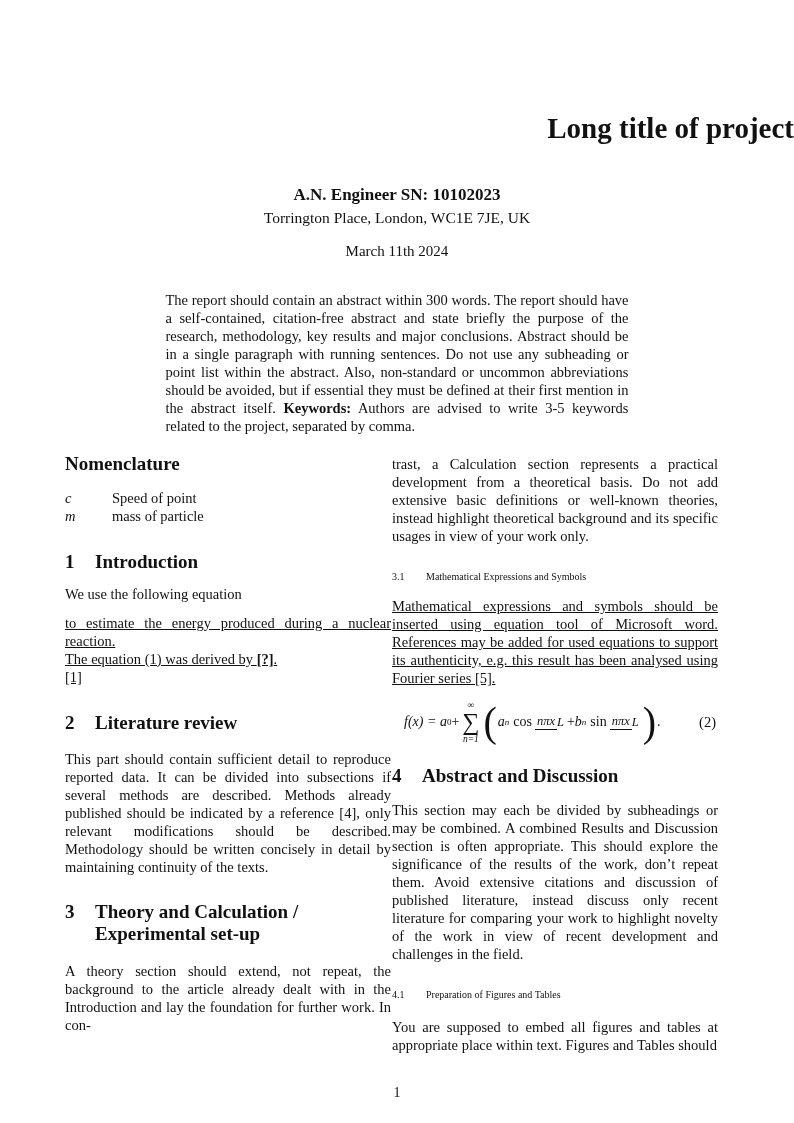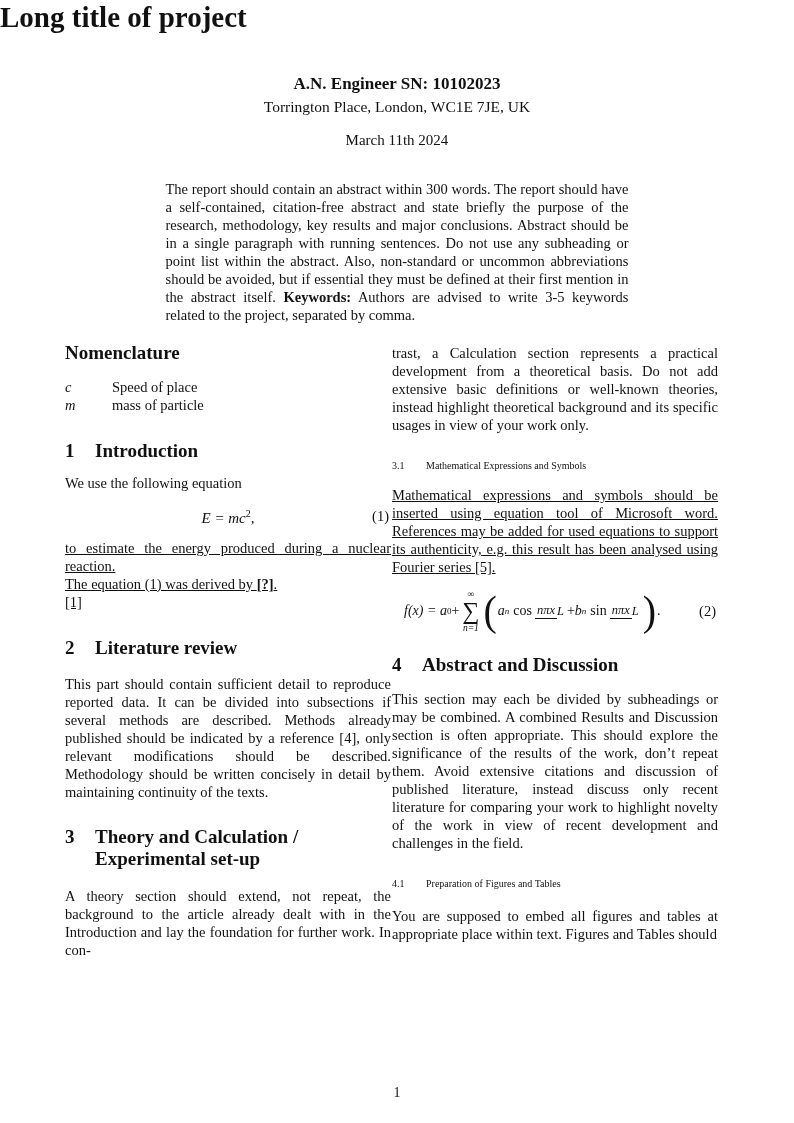--- a/index.html
+++ b/index.html
@@ -9,21 +9,22 @@
     height: 1123px;
     margin: 0 auto;
     background: #ffffff;
     color: #111111;
     font-family: "Liberation Serif", "DejaVu Serif", serif;
     overflow: hidden;
     -webkit-hyphens: auto;
     hyphens: auto;
   }
   .title {
-    text-align: left;
+    padding-top: 111px;
+    text-align: right;
     font-size: 29px;
     font-weight: bold;
     line-height: 34px;
   }
   .author {
     margin-top: 39px;
     text-align: center;
     font-size: 17px;
     font-weight: bold;
     line-height: 21px;
@@ -169,39 +170,35 @@
 
     <div class="col">
 
       <div class="h-sec">
         <span>Nomenclature</span>
       </div>
 
       <div class="nom-list">
         <div class="nom-row">
           <span class="nom-sym">c</span>
-          <span class="nom-desc">Speed of place</span>
+          <span class="nom-desc">Speed of point</span>
         </div>
         <div class="nom-row">
           <span class="nom-sym">m</span>
           <span class="nom-desc">mass of particle</span>
         </div>
       </div>
 
       <div class="h-sec sec-gap-26">
         <span class="num">1</span>
         <span>Introduction</span>
       </div>
 
       <div class="para mt-lead">We use the following equation</div>
 
-      <div class="eq1">
-        <span class="math">E = mc</span><sup>2</sup><span>,</span>
-        <span class="eq-label">(1)</span>
-      </div>
 
       <div class="p-gap-11">
         <div class="para">to estimate the energy produced during a nuclear reaction.</div>
         <div><span>The equation (1) was derived by </span><b>[?]</b><span>.</span></div>
         <div>[1]</div>
       </div>
 
       <div class="h-sec sec-gap-26">
         <span class="num">2</span>
         <span>Literature review</span>

